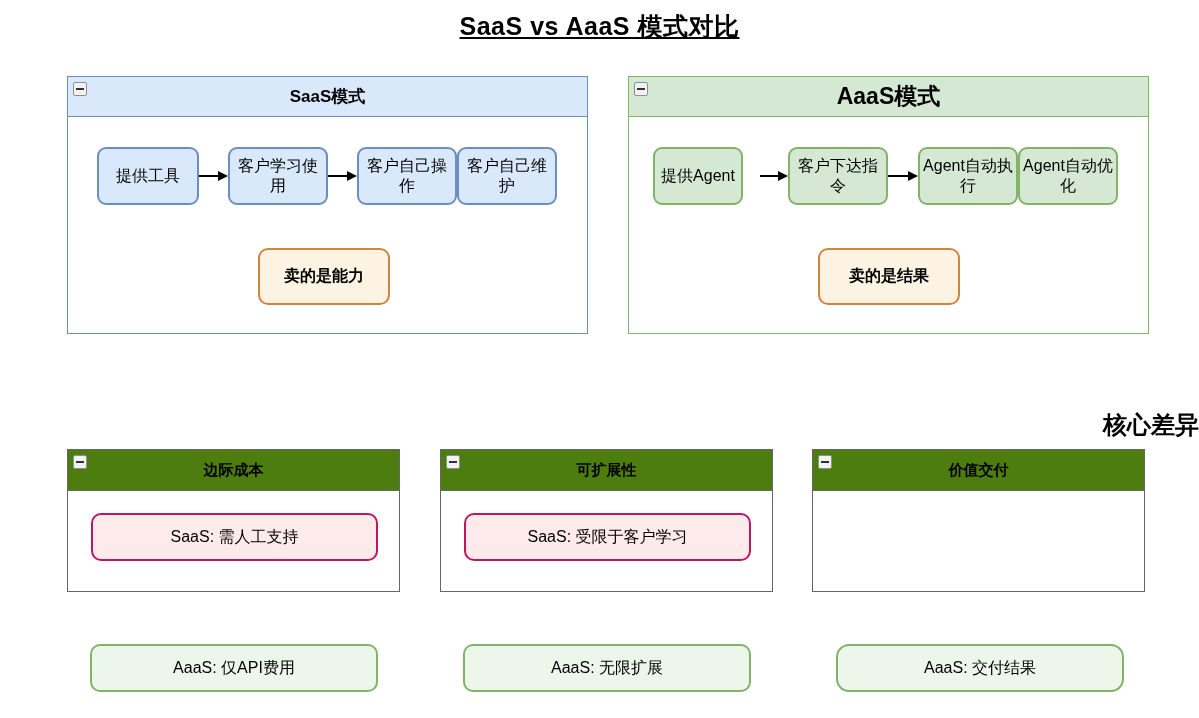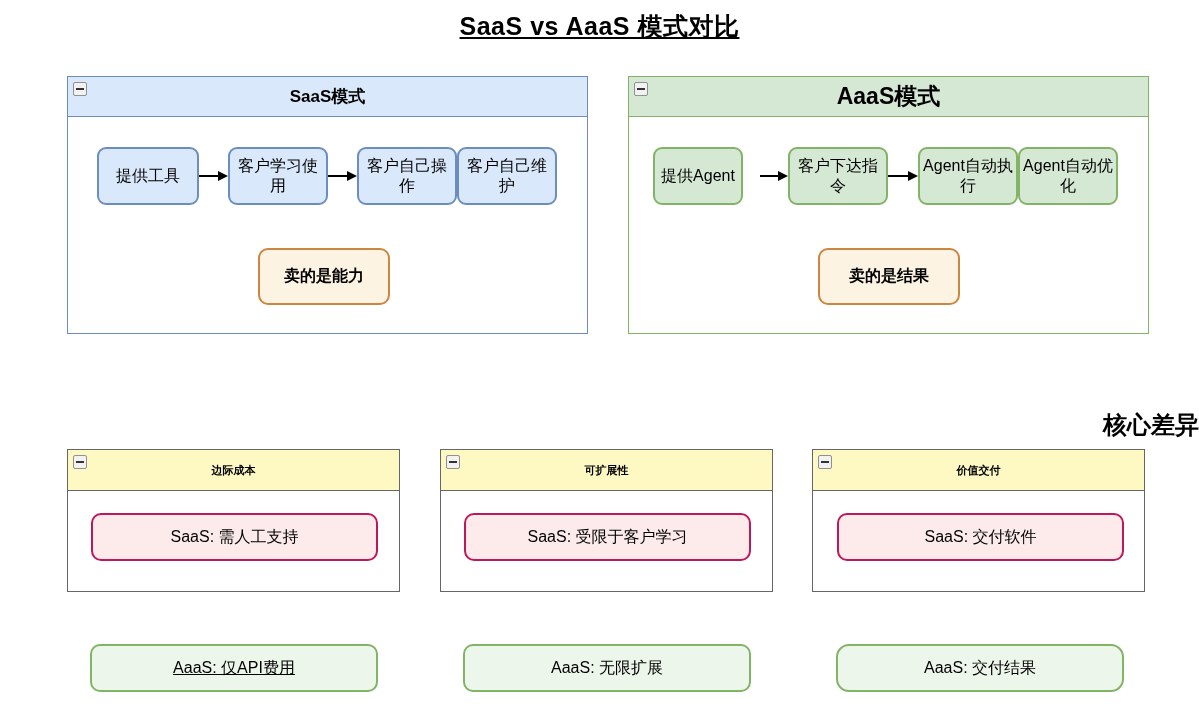--- a/index.html
+++ b/index.html
@@ -12,21 +12,21 @@
     font-size:24px;font-weight:bold;margin-top:26px;}
 
   .panel{position:absolute;background:#fff;box-sizing:border-box;}
   .panel-header{position:relative;box-sizing:border-box;display:flex;align-items:center;
     justify-content:center;font-weight:bold;}
   .blue-panel{border:1px solid #6c8ebf;}
   .blue-panel .panel-header{height:40px;background:#dae8fc;border-bottom:1px solid #6c8ebf;font-size:17px;}
   .green-panel{border:1px solid #82b366;}
   .green-panel .panel-header{height:40px;background:#d5e8d4;border-bottom:1px solid #82b366;font-size:23px;}
   .gray-panel{border:1.5px solid #666666;}
-  .gray-panel .panel-header{height:41px;background:#fef9c3;border-bottom:1.5px solid #666666;font-size:11px;}
+  .gray-panel .panel-header{height:41px;background:#4d7c0f;border-bottom:1.5px solid #666666;font-size:15px;}
 
   .collapse{position:absolute;left:5px;top:5px;width:14px;height:14px;background:#f2f2f2;
     border:1px solid #909090;box-sizing:border-box;display:flex;align-items:center;
     justify-content:center;border-radius:2px;cursor:pointer;}
   .collapse .minus{display:block;width:8px;height:2px;background:#333;}
 
   .node{position:absolute;box-sizing:border-box;height:58px;border-radius:9px;
     display:flex;align-items:center;justify-content:center;text-align:center;
     font-size:16px;line-height:1.25;padding:2px 3px;word-break:break-all;}
   .node.blue{background:#dae8fc;border:2px solid #6c8ebf;}
@@ -120,19 +120,18 @@
   <div class="pill pink" style="left:464px;top:513px;width:287px;">SaaS: 受限于客户学习</div>
 
   <div class="panel gray-panel" style="left:812px;top:449px;width:333px;height:143px;">
     <div class="panel-header">
       <span class="collapse">
           <span class="minus"></span>
         </span>
       <span>价值交付</span>
     </div>
   </div>
-  <div class="pill pink" style="left:837px;top:513px;width:287px;">SaaS: 交付软件</div>
 
-  <div class="pill lgreen" style="left:90px;top:644px;width:288px;text-decoration:underline;">AaaS: 仅API费用</div>
+  <div class="pill lgreen" style="left:90px;top:644px;width:288px;">AaaS: 仅API费用</div>
   <div class="pill lgreen" style="left:463px;top:644px;width:288px;">AaaS: 无限扩展</div>
   <div class="pill lgreen" style="left:836px;top:644px;width:288px;border-radius:13px;">AaaS: 交付结果</div>
 
 </div>
 
 </body></html>

